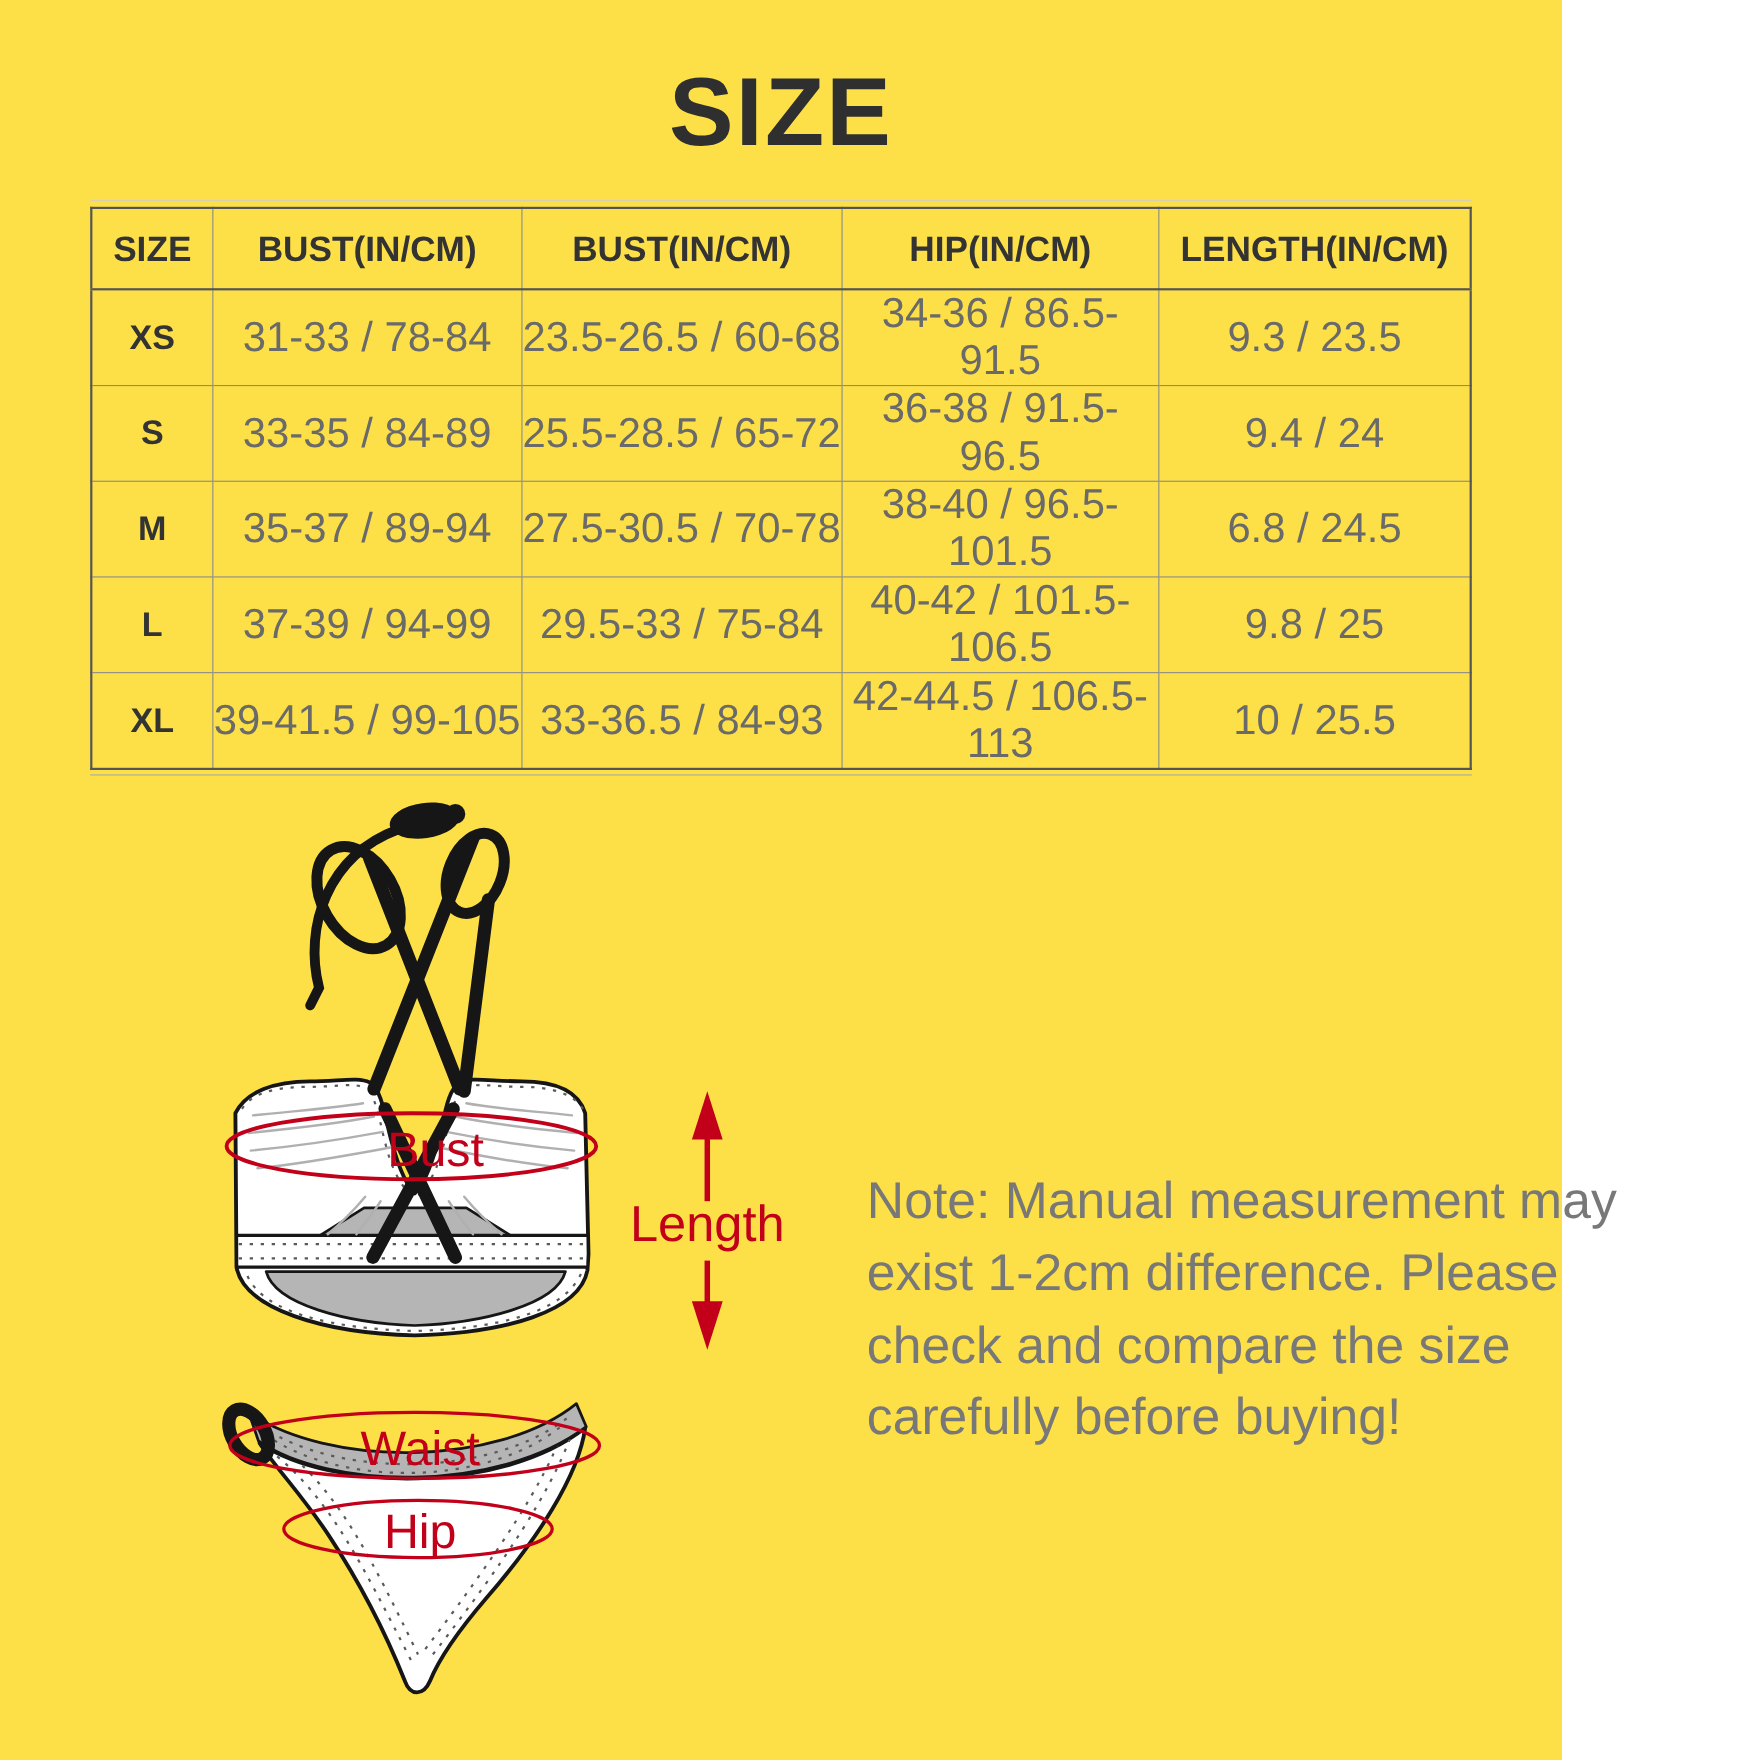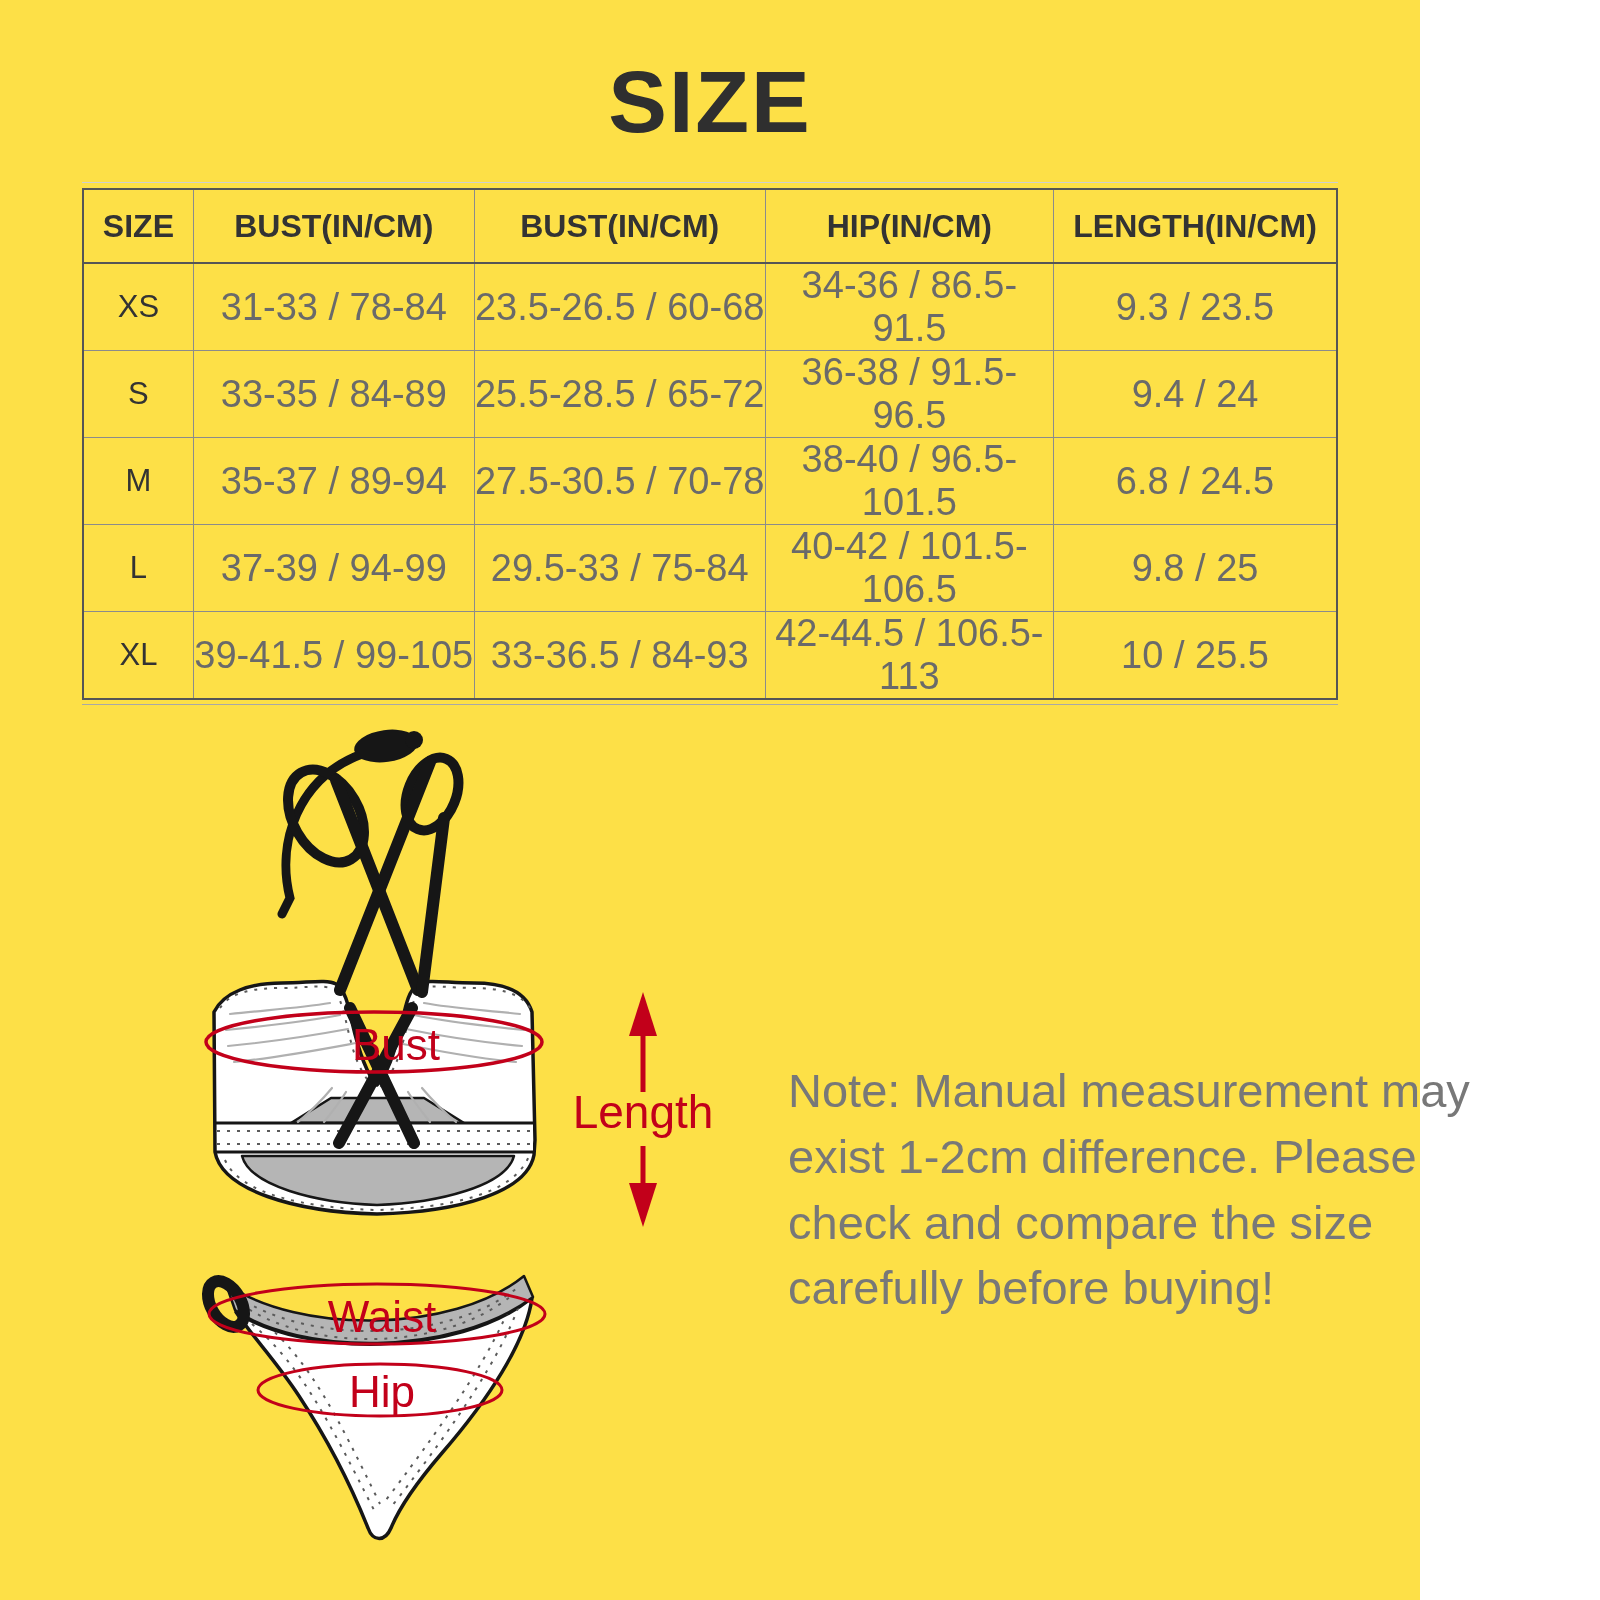--- a/index.html
+++ b/index.html
@@ -38,21 +38,21 @@
   table.size-table th,table.size-table td{
     border:1px solid var(--border-mid);
     text-align:center;vertical-align:middle;
   }
   thead th{
     height:74px;font-size:32px;font-weight:bold;color:var(--header-text);
     letter-spacing:0px;
   }
   thead tr{border-bottom:2px solid var(--border-dark);}
   tbody th{
-    height:69px;font-size:31px;font-weight:normal;color:var(--header-text);
+    height:69px;font-size:31px;font-weight:bold;color:var(--header-text);
   }
   tbody td{
     height:69px;font-size:38px;font-weight:normal;color:var(--cell-text);
   }
 
   .illustration{position:absolute;left:180px;top:700px;width:560px;height:860px;}
 
   .note{
     position:absolute;left:788px;top:1058px;width:700px;
     font-size:47px;line-height:1.4;color:var(--note-text);

